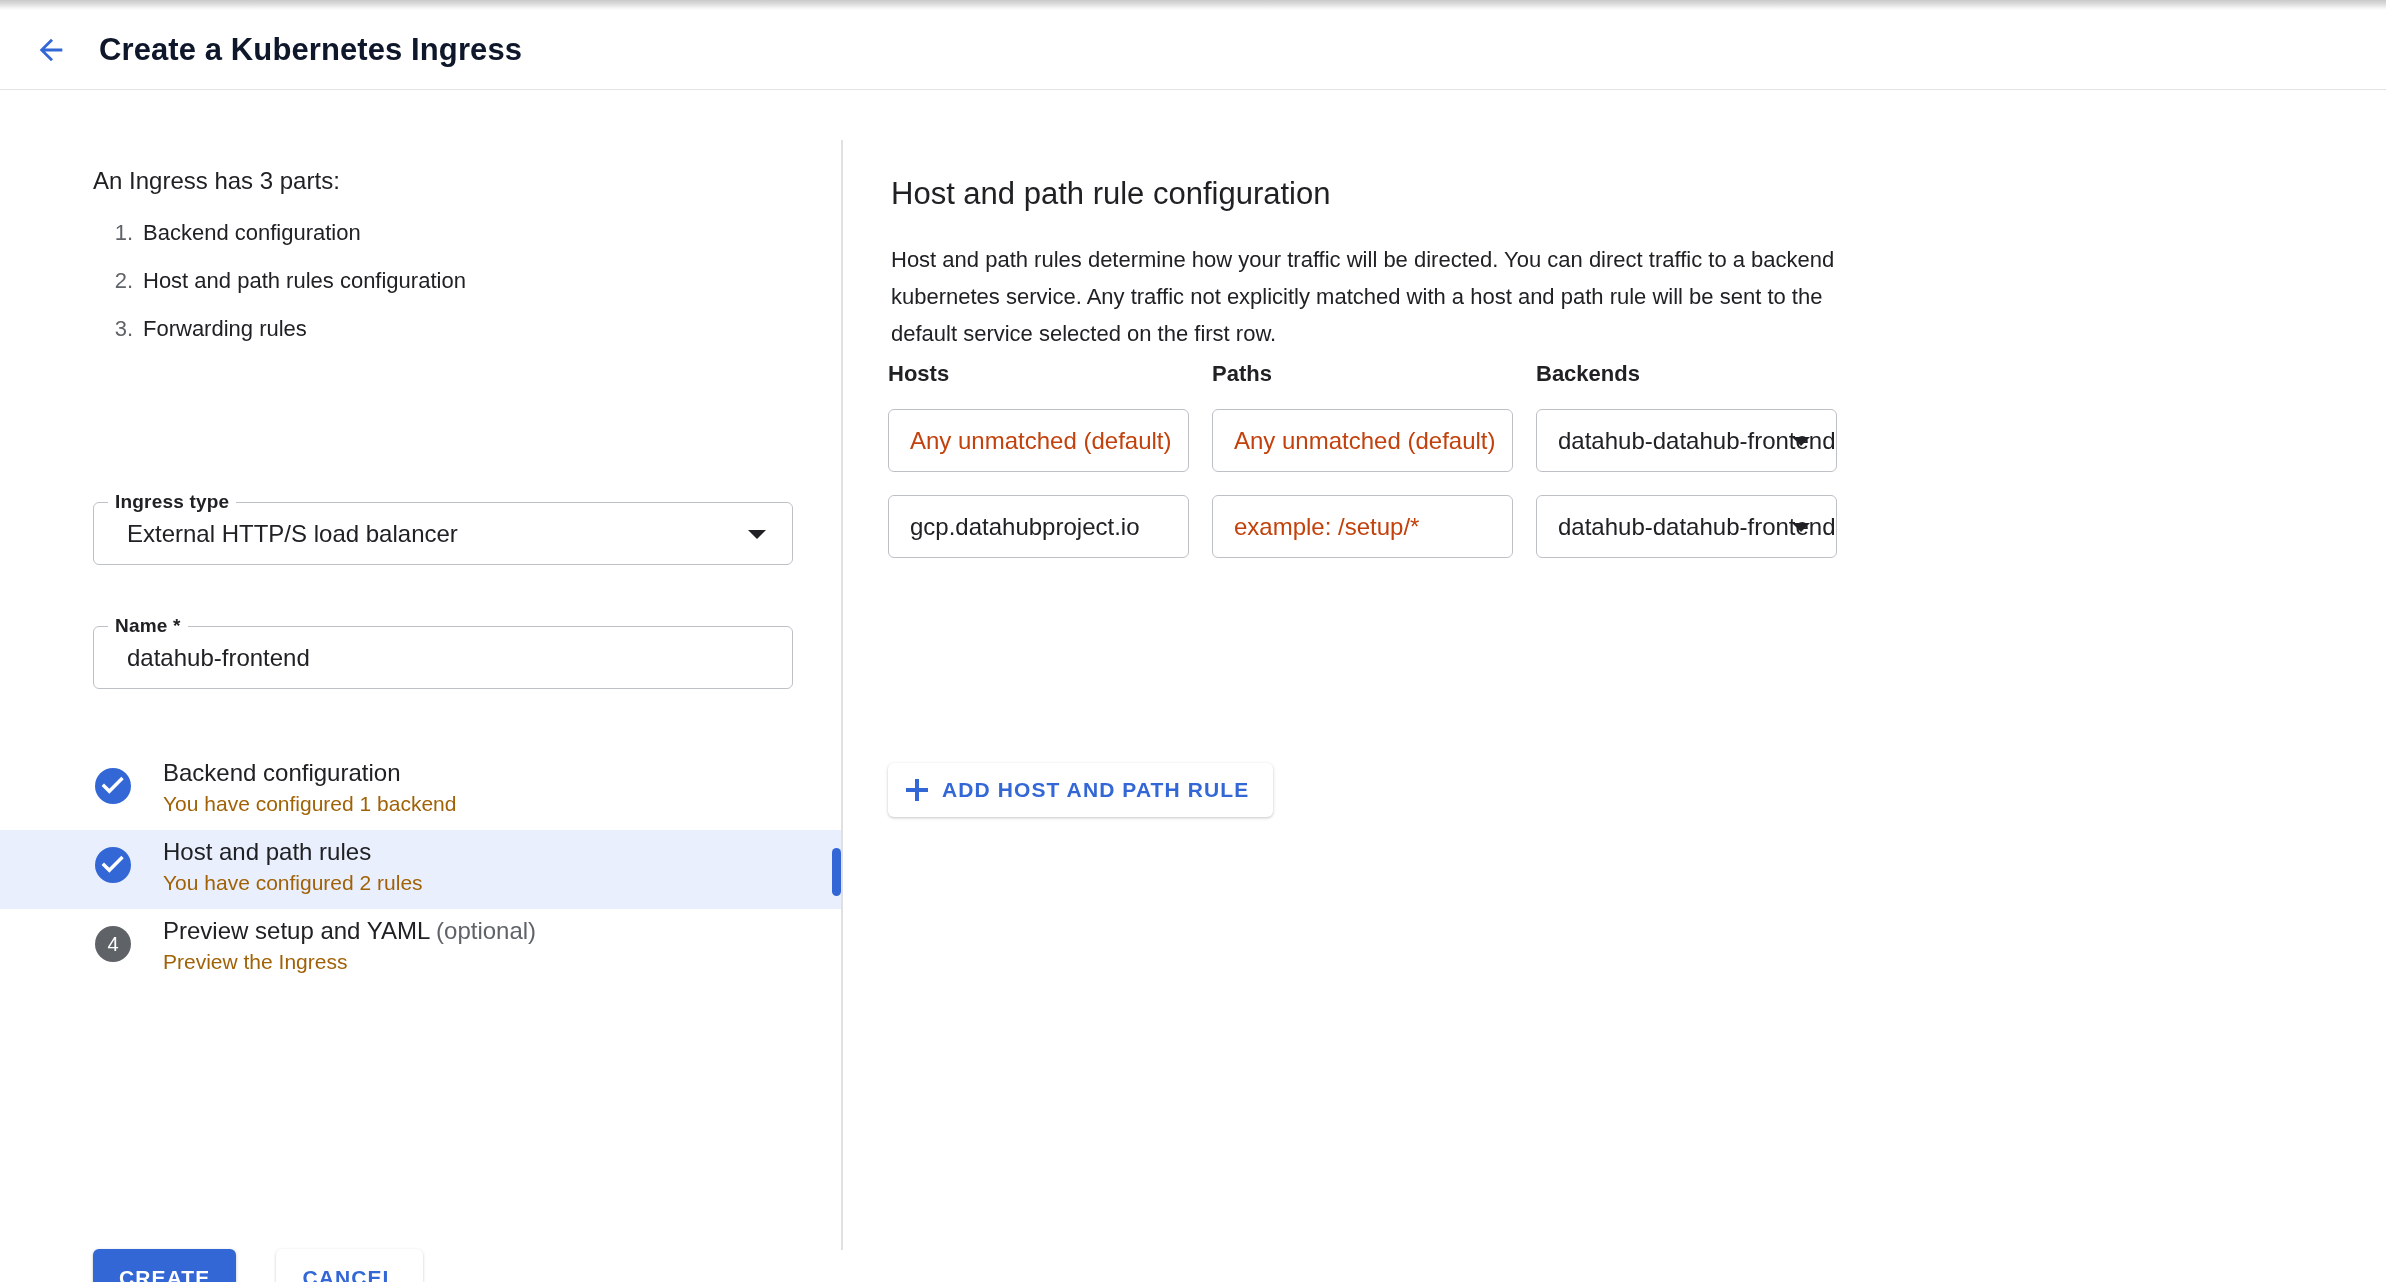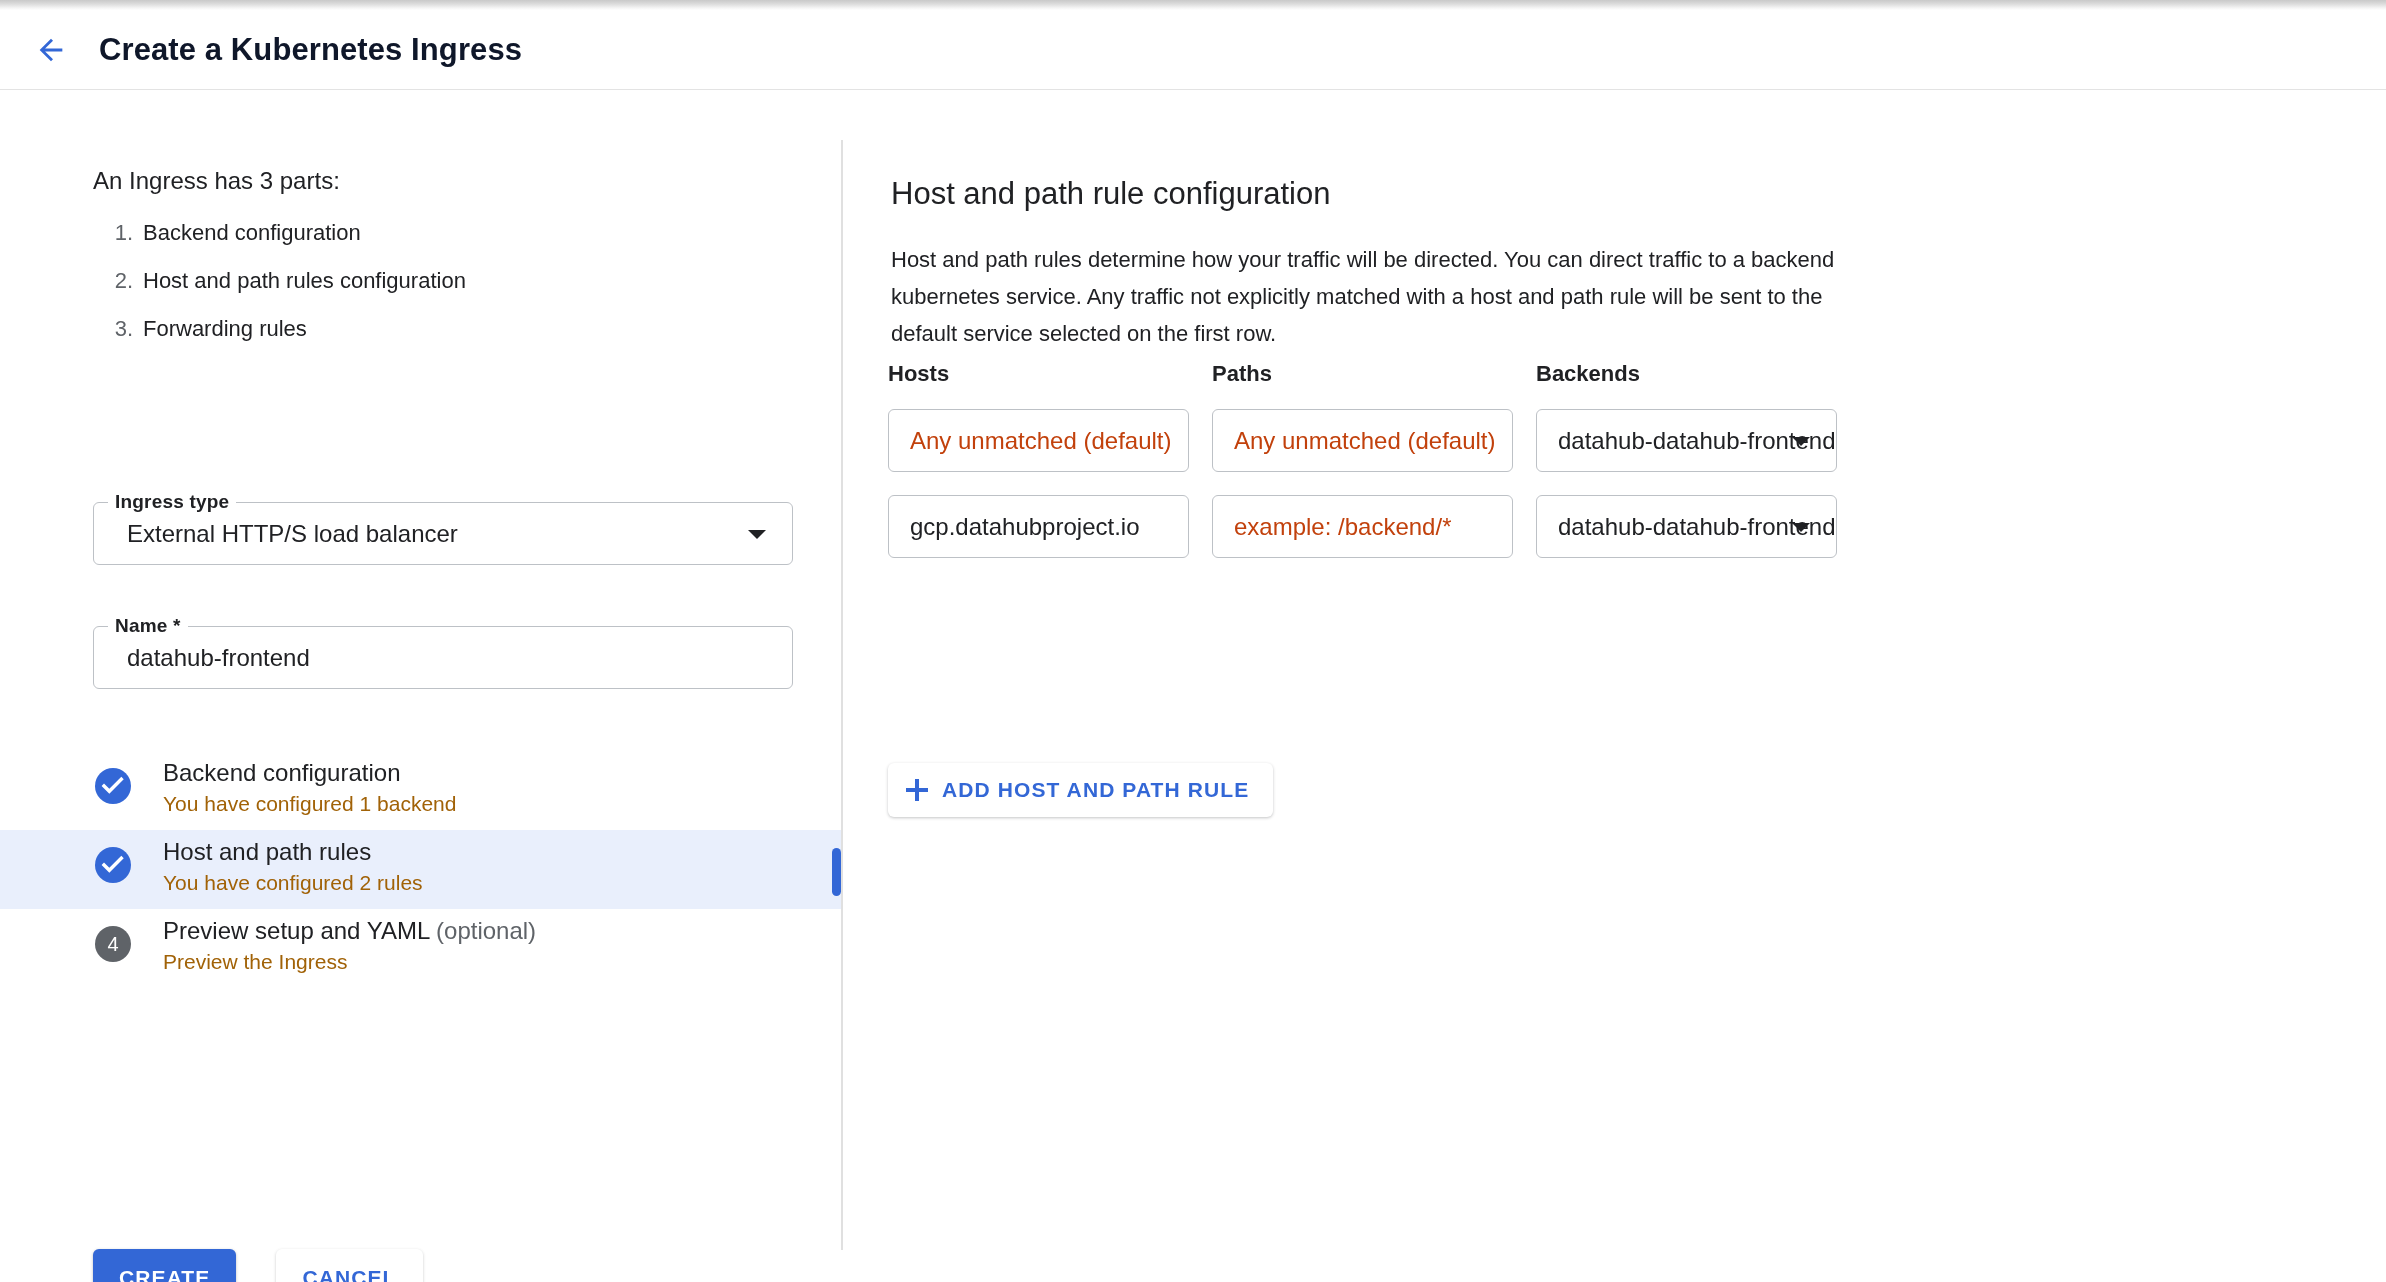--- a/index.html
+++ b/index.html
@@ -438,21 +438,21 @@
           <span class="txt">datahub-datahub-frontend</span>
           <span class="caret"></span>
         </div>
       </div>
 
       <div class="rule-row">
         <div class="cell host">
           <span class="txt">gcp.datahubproject.io</span>
         </div>
         <div class="cell path">
-          <span class="txt placeholder">example: /backend/*</span>
+          <span class="txt placeholder">example: /setup/*</span>
         </div>
         <div class="cell backend">
           <span class="txt">datahub-datahub-frontend</span>
           <span class="caret"></span>
         </div>
       </div>
 
     </div>
 
     <button class="add-rule">

